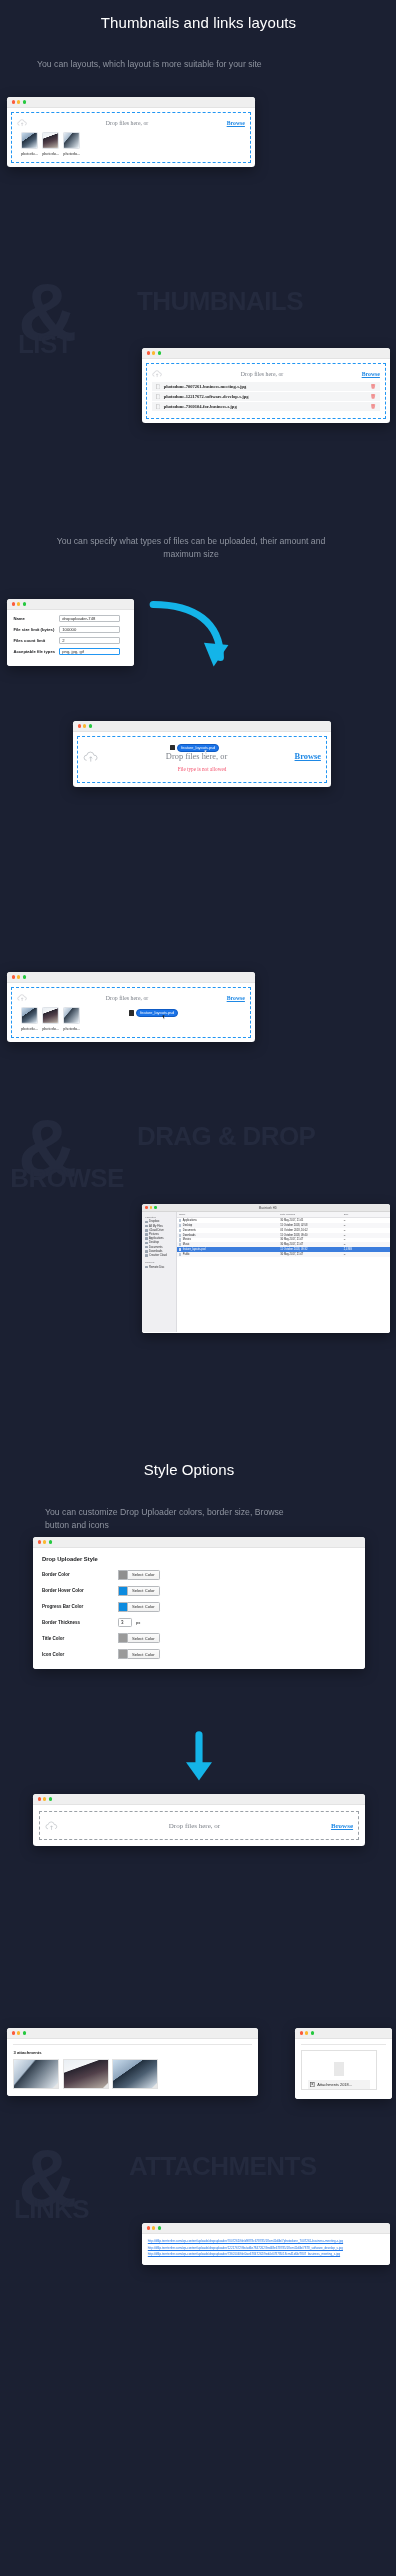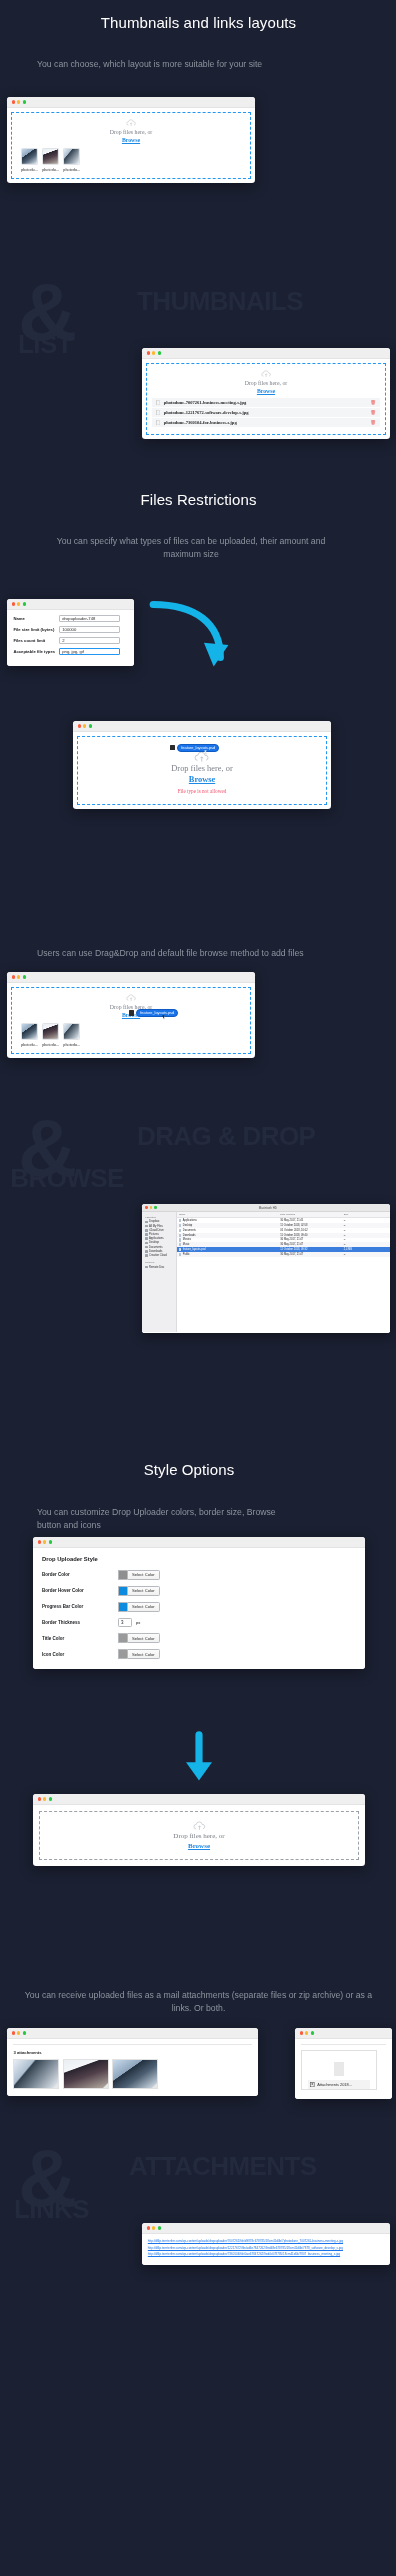--- a/index.html
+++ b/index.html
@@ -70,26 +70,25 @@
   
   .dropzone {
     border: 1.3px dashed #2196f3;
     margin: 3.9px;
     padding: 6.4px 5.2px;
     background: #fff;
   }
   .dz-head {
     display: flex;
     align-items: center;
-    justify-content: center;
-    gap: 2px;
+    justify-content: space-between;
+    gap: 23px;
     color: #7c8189;
     font-family: "Liberation Serif", serif;
     font-size: 5.8px;
-    flex-direction: column;
   }
   .dz-head .lbl { white-space: nowrap; }
   .dz-head a {
     color: #1e88e5;
     font-weight: 700;
     text-decoration: underline;
   }
   .cloud { width: 10.3px; height: 7.7px; display: block; }
 
   
@@ -331,21 +330,21 @@
   }
 </style>
 </head>
 <body>
 
 <div class="section" style="height:470px;">
 
   <div style="position:absolute;top:14px;left:0;width:397px;">
     <h2 class="sec-title">Thumbnails and links layouts</h2>
   </div>
-  <p class="sec-sub" style="position:absolute;top:46px;left:0;width:397px;">You can choose, which layout is more suitable for your site</p>
+  <p class="sec-sub" style="position:absolute;top:46px;left:0;width:397px;">You can layouts, which layout is more suitable for your site</p>
 
   <div class="watermark wm-amp" style="top:278px;left:18px;">&amp;</div>
   <div class="watermark wm-word" style="top:291px;left:137px;">THUMBNAILS</div>
   <div class="watermark wm-word" style="top:334px;left:18px;">LIST</div>
 
   <div class="win" style="top:97px;left:7px;width:248px;">
     <div class="win-bar">
       <span class="dot r"></span>
       <span class="dot y"></span>
       <span class="dot g"></span>
@@ -417,21 +416,20 @@
             <span class="del">🗑</span>
           </div>
         </div>
       </div>
     </div>
   </div>
 </div>
 
 <div class="section" style="height:425px;">
 
-  <h2 class="sec-title" style="position:absolute;top:20.6px;left:0;width:397px;">Files Restrictions</h2>
   <p class="sec-sub center" style="position:absolute;top:53px;left:0;width:382px;">You can specify what types of files can be uploaded, their amount and maximum size</p>
 
   <div class="win" style="top:129px;left:7px;width:127px;">
     <div class="win-bar">
       <span class="dot r"></span>
       <span class="dot y"></span>
       <span class="dot g"></span>
     </div>
     <div class="win-body frm">
       <div class="frow">
@@ -481,21 +479,20 @@
         <span class="chip-icon"></span>
         <span class="chip-pill">feature_layouts.psd</span>
       </div>
       <div class="cursor" style="top:14px;left:132px;"></div>
     </div>
   </div>
 </div>
 
 <div class="section" style="height:547px;">
 
-  <p class="sec-sub" style="position:absolute;top:40px;left:0;width:397px;">Users can use Drag&amp;Drop and default file browse method to add files</p>
 
   <div class="watermark wm-amp" style="top:219px;left:18px;">&amp;</div>
   <div class="watermark wm-word" style="top:231px;left:137px;">DRAG &amp; DROP</div>
   <div class="watermark wm-word" style="top:273px;left:10.3px;">BROWSE</div>
 
   <div class="win" style="top:77px;left:7px;width:248px;">
     <div class="win-bar">
       <span class="dot r"></span>
       <span class="dot y"></span>
       <span class="dot g"></span>
@@ -656,21 +653,21 @@
             <span>--</span>
           </div>
       </div>
     </div>
   </div>
 </div>
 
 <div class="section" style="height:489px;">
 
   <h2 class="sec-title" style="position:absolute;top:19.3px;left:0;width:378px;">Style Options</h2>
-  <p class="sec-sub" style="position:absolute;top:52px;left:0;width:319px;">You can customize Drop Uploader colors, border size, Browse button and icons</p>
+  <p class="sec-sub" style="position:absolute;top:52px;left:8px;width:319px;">You can customize Drop Uploader colors, border size, Browse button and icons</p>
 
   <div class="win" style="top:95px;left:33px;width:332px;">
     <div class="win-bar">
       <span class="dot r"></span>
       <span class="dot y"></span>
       <span class="dot g"></span>
     </div>
     <div class="win-body sp">
       <div class="sp-title">Drop Uploader Style</div>
 
@@ -743,21 +740,20 @@
           <span class="lbl">Drop files here, or</span>
           <a href="#">Browse</a>
         </div>
       </div>
     </div>
   </div>
 </div>
 
 <div class="section" style="height:644px;">
 
-  <p class="sec-sub center" style="position:absolute;top:46px;left:0;width:397px;padding:0 19.3px;">You can receive uploaded files as a mail attachments (separate files or zip archive) or as a links. Or both.</p>
 
   <div class="watermark wm-amp" style="top:213px;left:18px;">&amp;</div>
   <div class="watermark wm-word" style="top:225px;left:129px;">ATTACHMENTS</div>
   <div class="watermark wm-word" style="top:268px;left:14px;">LINKS</div>
 
   <div class="win" style="top:97px;left:7px;width:251px;">
     <div class="win-bar">
       <span class="dot r"></span>
       <span class="dot y"></span>
       <span class="dot g"></span>

